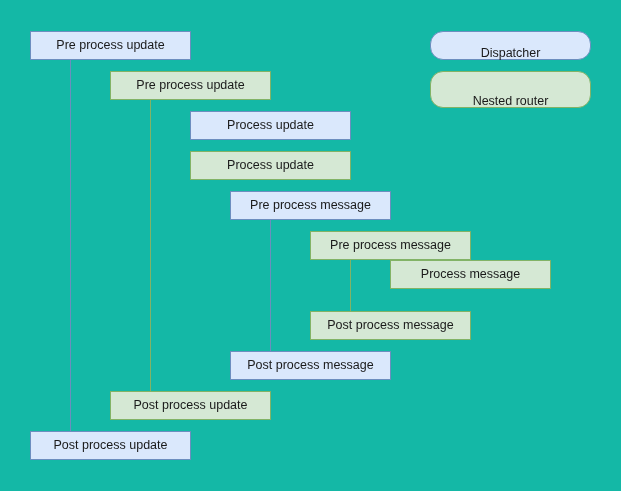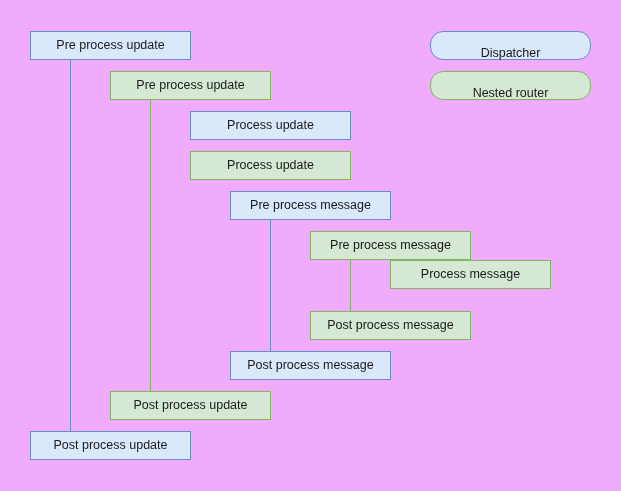--- a/index.html
+++ b/index.html
@@ -8,21 +8,21 @@
     padding: 0;
     background: #ffffff;
   }
   body {
     font-family: "Liberation Sans", "DejaVu Sans", sans-serif;
   }
   #diagram-canvas {
     position: relative;
     width: 621px;
     height: 491px;
-    background: #f0abfc;
+    background: #14b8a6;
     overflow: hidden;
   }
   .node-box {
     position: absolute;
     box-sizing: border-box;
     display: flex;
     align-items: center;
     justify-content: center;
     font-size: 12.5px;
     line-height: 1;
@@ -121,18 +121,18 @@
       </div>
       <div class="node-box dispatcher" style="left: 30px; top: 431px; width: 161px; height: 29px;">
         <span>Post process update</span>
       </div>
     </div>
 
   <div id="legend-layer">
       <div class="legend-box dispatcher" style="left: 430px; top: 31px; width: 161px; height: 29px;">
         <span>Dispatcher</span>
       </div>
-      <div class="legend-box router" style="left: 430px; top: 71px; width: 161px; height: 29px;">
+      <div class="legend-box router" style="left: 430px; top: 71px; width: 161px; height: 37px;">
         <span>Nested router</span>
       </div>
     </div>
 
 </div>
 
 </body></html>

